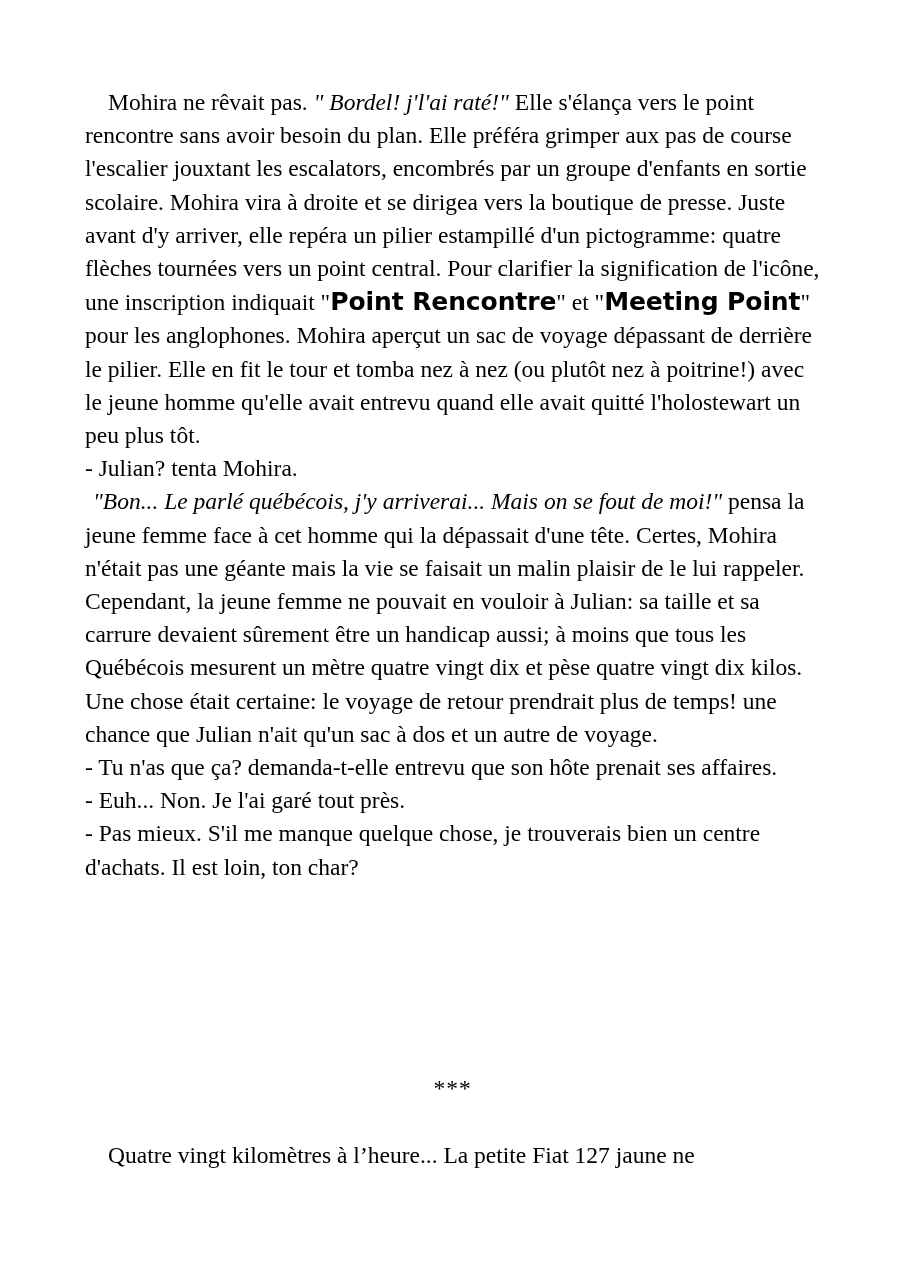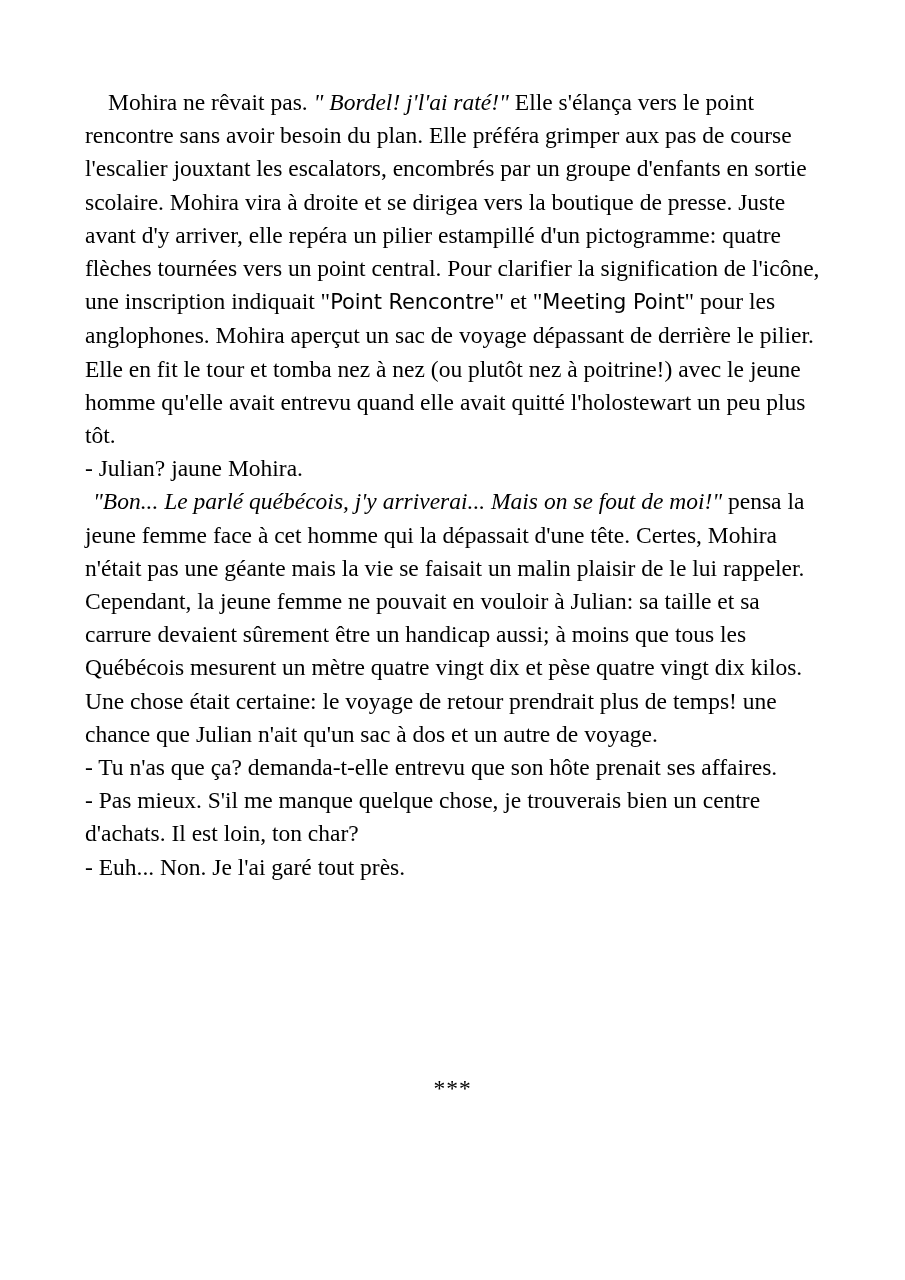--- a/index.html
+++ b/index.html
@@ -38,22 +38,22 @@
   }
   .para.lead-space {
     text-indent: 8px;
   }
   .it {
     font-style: italic;
   }
   
   .signface {
     font-family: "DejaVu Sans", "Liberation Sans", sans-serif;
-    font-weight: normal;
-    font-size: 21px;
+    font-weight: bold;
+    font-size: 25px;
     letter-spacing: -0.1px;
   }
   .separator {
     position: absolute;
     left: 0;
     top: 1072px;
     width: 905px;
     text-align: center;
     font-family: "Liberation Serif", "DejaVu Serif", serif;
     font-size: 23.5px;
@@ -75,29 +75,30 @@
 </style>
 </head>
 <body>
 
 <div class="page">
 
   <div class="text-column">
 
     <p class="para indent"><span>Mohira ne rêvait pas. </span><span class="it">" Bordel! j'l'ai raté!"</span><span> Elle s'élança vers le point rencontre sans avoir besoin du plan. Elle préféra grimper aux pas de course l'escalier jouxtant les escalators, encombrés par un groupe d'enfants en sortie scolaire. Mohira vira à droite et se dirigea vers la boutique de presse. Juste avant d'y arriver, elle repéra un pilier estampillé d'un pictogramme: quatre flèches tournées vers un point central. Pour clarifier la signification de l'icône, une inscription indiquait "</span><span class="signface">Point Rencontre</span><span>" et "</span><span class="signface">Meeting Point</span><span>" pour les anglophones. Mohira aperçut un sac de voyage dépassant de derrière le pilier. Elle en fit le tour et tomba nez à nez (ou plutôt nez à poitrine!) avec le jeune homme qu'elle avait entrevu quand elle avait quitté l'holostewart un peu plus tôt.</span></p>
 
-    <p class="para">- Julian? jaune Mohira.</p>
+    <p class="para">- Julian? tenta Mohira.</p>
 
 
     <p class="para lead-space"><span class="it">"Bon... Le parlé québécois, j'y arriverai... Mais on se fout de moi!"</span><span> pensa la jeune femme face à cet homme qui la dépassait d'une tête. Certes, Mohira n'était pas une géante mais la vie se faisait un malin plaisir de le lui rappeler. Cependant, la jeune femme ne pouvait en vouloir à Julian: sa taille et sa carrure devaient sûrement être un handicap aussi; à moins que tous les Québécois mesurent un mètre quatre vingt dix et pèse quatre vingt dix kilos. Une chose était certaine: le voyage de retour prendrait plus de temps! une chance que Julian n'ait qu'un sac à dos et un autre de voyage.</span></p>
 
     <p class="para">- Tu n'as que ça? demanda-t-elle entrevu que son hôte prenait ses affaires.</p>
 
+    <p class="para">- Euh... Non. Je l'ai garé tout près.</p>
+
     <p class="para">- Pas mieux. S'il me manque quelque chose, je trouverais bien un centre d'achats. Il est loin, ton char?</p>
-
-    <p class="para">- Euh... Non. Je l'ai garé tout près.</p>
 
   </div>
 
   <div class="separator">***</div>
 
+  <div class="closing">Quatre vingt kilomètres à l’heure... La petite Fiat 127 jaune ne</div>
 
 </div>
 
 </body></html>

